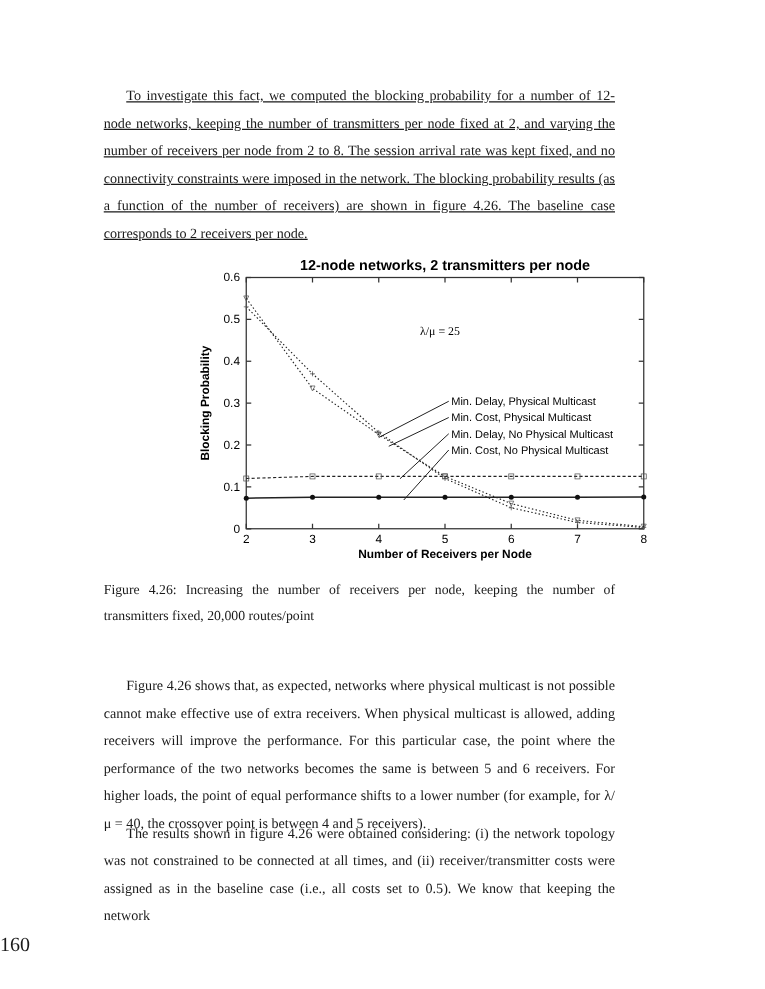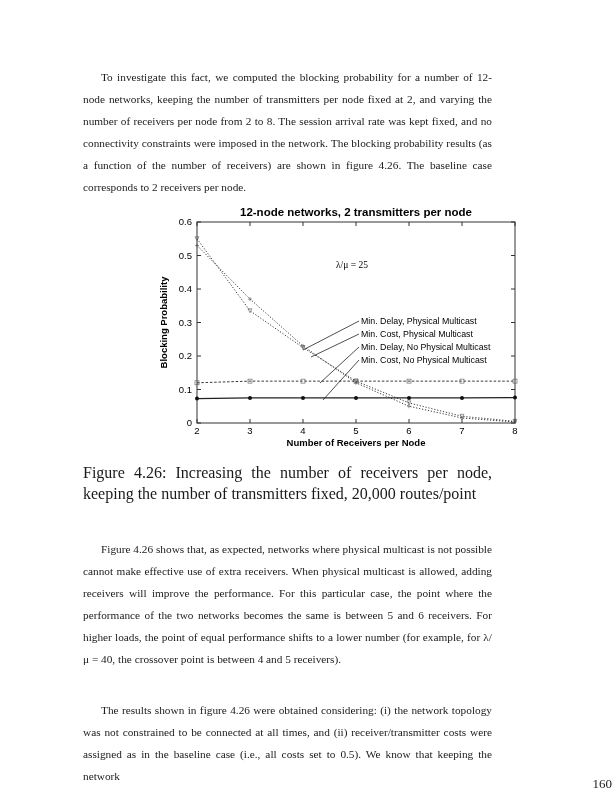--- a/index.html
+++ b/index.html
@@ -1,25 +1,25 @@
 <!DOCTYPE html>
 <html><head>
 <meta charset="utf-8">
 <style>
   html, body { margin:0; padding:0; background:#ffffff; }
   body { width:612px; height:791px; position:relative; overflow:hidden;
          font-family:"Liberation Serif","DejaVu Serif",serif; color:#1a1a1a; }
   .para { position:absolute; left:83px; width:409px; font-size:11.3px; line-height:22px;
           text-align:justify; margin:0; }
   .para .ind { display:inline-block; width:18px; }
-  #p1 { top:66px; }
-  #caption { position:absolute; left:83px; top:462px; width:409px; font-size:16px; line-height:21px; margin:0; text-align:justify; }
+  #p1 { top:66px;text-decoration:underline; }
+  #caption { position:absolute; left:83px; top:462px; width:409px; font-size:11px; line-height:21px; margin:0; text-align:justify; }
   #p2 { top:526px;margin-top:12px; }
-  #p3 { top:656px;margin-top:43px; }
-  #pagenum { position:absolute; left:0; width:612px; top:776px; text-align:right; font-size:13px; }
+  #p3 { top:656px; }
+  #pagenum { position:absolute; left:0; width:612px; top:748px; text-align:left; font-size:16px; }
   #chart { position:absolute; left:148px; top:200px; width:380px; height:270px; }
   #chart svg text.sans { font-family:"Liberation Sans","DejaVu Sans",sans-serif; }
 </style>
 </head>
 <body>
 
 <p class="para" id="p1"><span class="ind"></span><span>To investigate this fact, we computed the blocking probability for a number of 12-node networks, keeping the number of transmitters per node fixed at 2, and varying the number of receivers per node from 2 to 8. The session arrival rate was kept fixed, and no connectivity constraints were imposed in the network. The blocking probability results (as a function of the number of receivers) are shown in figure 4.26. The baseline case corresponds to 2 receivers per node.</span></p>
 
 <div id="chart">
   <svg id="chart-svg" width="380" height="270" viewBox="130 200 380 270">

